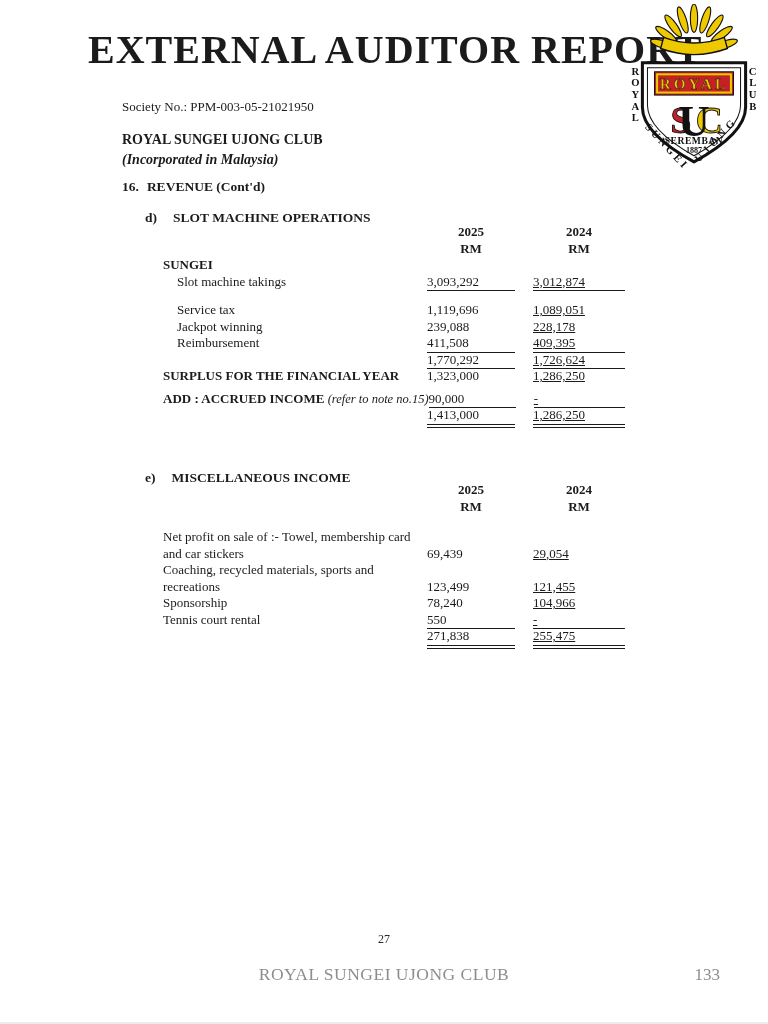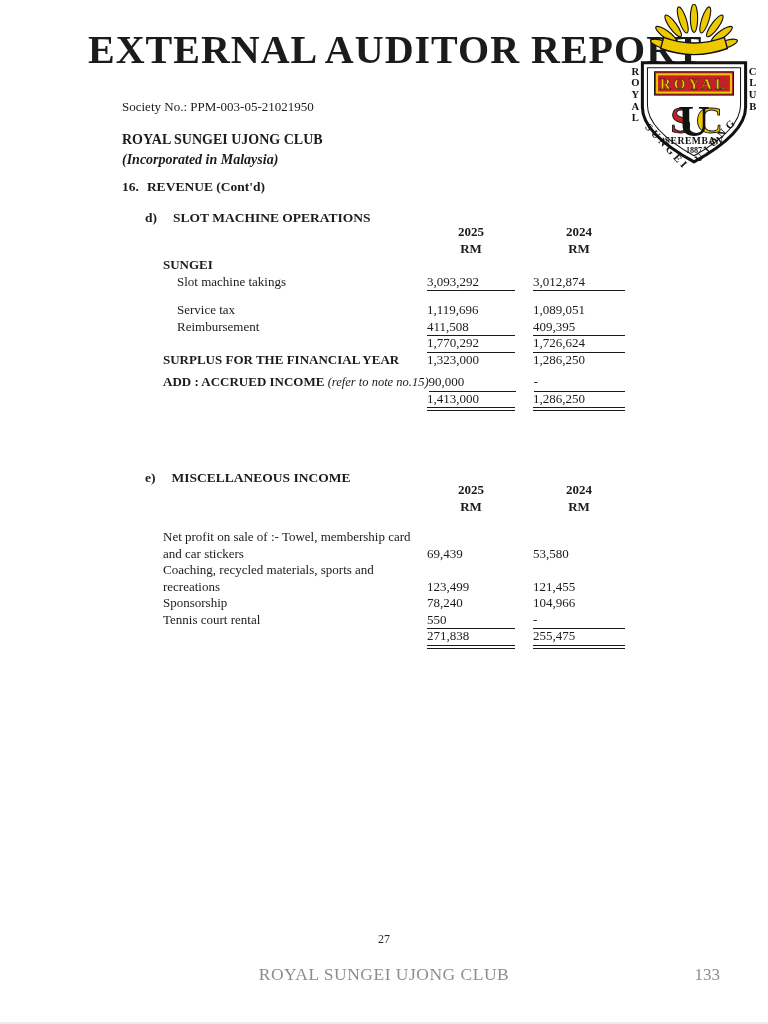--- a/index.html
+++ b/index.html
@@ -30,21 +30,21 @@
   .fin-table { position:absolute; left:163px; width:462px; }
   #table-d { top:224px; }
   #table-e { top:482px; }
 
   .row { display:flex; align-items:baseline; height:16.5px; line-height:16.5px; font-size:13px; }
   .lbl { flex:1; white-space:nowrap; }
   .indent { padding-left:14px; }
   .b { font-weight:bold; }
   .it { font-style:italic; font-size:12.5px; }
   .v  { width:88px; text-align:left; padding-right:5px; }
-  .v2 { width:92px; }
+  .v2 { width:92px;text-decoration:underline; }
   .gap { width:18px; }
   .ch { width:88px; text-align:center; font-weight:bold; font-size:13px; }
   .ch2 { width:92px; }
   .u  { border-bottom:1.4px solid #1b1b1b; }
   .dd { position:relative; border-bottom:1.4px solid #1b1b1b; }
   .dd::after { content:""; position:absolute; left:0; right:0; bottom:-4px; border-bottom:1.4px solid #1b1b1b; }
   .sp6 { height:6px; } .sp12 { height:12px; } .sp14 { height:14px; }
 
   .page-num { position:absolute; top:932px; left:0; width:768px; text-align:center; font-size:12px; color:#2a2a2a; }
   .reader-footer { position:absolute; top:964px; left:0; width:768px; height:28px; color:#8b8e90; }
@@ -135,20 +135,26 @@
       <div class="v v2 u">3,012,874</div>
     </div>
     <div class="sp12"></div>
     <div class="row">
       <div class="lbl indent">Service tax</div>
       <div class="v">1,119,696</div>
       <div class="gap"></div>
       <div class="v v2">1,089,051</div>
     </div>
     <div class="row">
+      <div class="lbl indent">Jackpot winning</div>
+      <div class="v">239,088</div>
+      <div class="gap"></div>
+      <div class="v v2">228,178</div>
+    </div>
+    <div class="row">
       <div class="lbl indent">Reimbursement</div>
       <div class="v u">411,508</div>
       <div class="gap"></div>
       <div class="v v2 u">409,395</div>
     </div>
     <div class="row">
       <div class="lbl"></div>
       <div class="v u">1,770,292</div>
       <div class="gap"></div>
       <div class="v v2 u">1,726,624</div>
@@ -196,21 +202,21 @@
       <div class="ch ch2">RM</div>
     </div>
     <div class="sp14"></div>
     <div class="row">
       <div class="lbl">Net profit on sale of :- Towel, membership card</div>
     </div>
     <div class="row">
       <div class="lbl">and car stickers</div>
       <div class="v">69,439</div>
       <div class="gap"></div>
-      <div class="v v2">53,580</div>
+      <div class="v v2">29,054</div>
     </div>
     <div class="row">
       <div class="lbl">Coaching, recycled materials, sports and</div>
     </div>
     <div class="row">
       <div class="lbl">recreations</div>
       <div class="v">123,499</div>
       <div class="gap"></div>
       <div class="v v2">121,455</div>
     </div>

